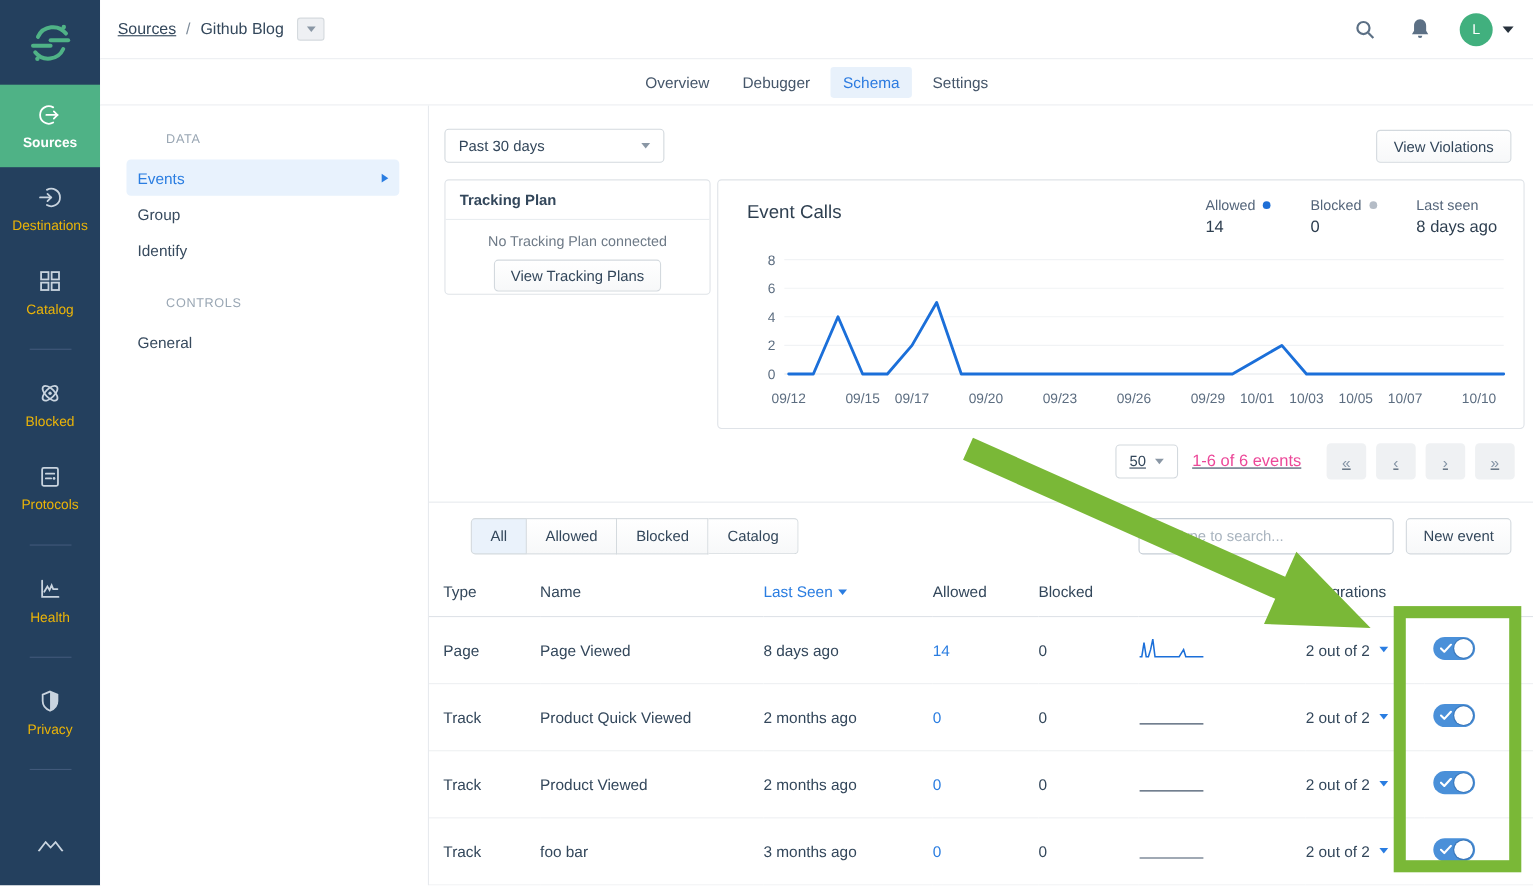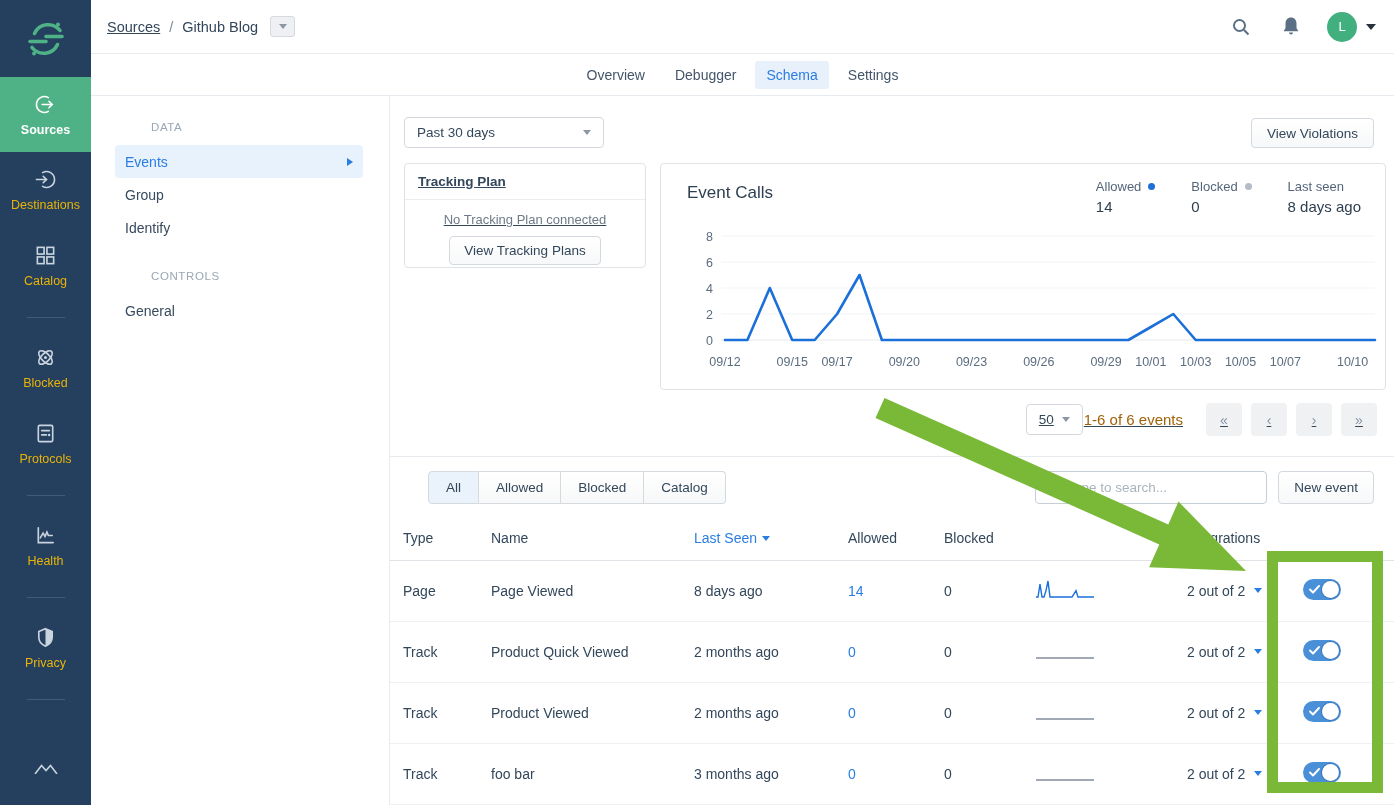--- a/index.html
+++ b/index.html
@@ -49,39 +49,39 @@
   .caret-r { width:0; height:0; border-top:4px solid transparent; border-bottom:4px solid transparent; border-left:6px solid #2a7de1; margin-right:10px; }
 
   
   .main { flex:1; position:relative; background:#fff; min-width:0; }
   .toolbar { height:52px; position:relative; }
   .select { height:31px; border:1px solid #d3d9de; border-radius:4px; background:#fff; display:flex; align-items:center; justify-content:space-between; padding:0 12px; font-size:13.5px; color:#33475b; cursor:pointer; }
   .sel-date { position:absolute; left:14px; top:21px; width:200px; }
   .btn { border:1px solid #d3d9de; border-radius:4px; background:linear-gradient(#ffffff,#f7f8f9); font-size:13.5px; color:#33475b; display:inline-flex; align-items:center; justify-content:center; cursor:pointer; }
   .btn-violations { position:absolute; right:20px; top:22px; height:30px; padding:12px 15px; }
 
-  .cards { display:flex; margin:15px 8px 0 14px; gap:14px; align-items:flex-start;text-decoration:underline; }
+  .cards { display:flex; margin:15px 8px 0 14px; gap:6px; align-items:flex-start; }
   .card { border:1px solid #dfe3e8; border-radius:4px; background:#fff; }
   .tp-card { width:242px; height:105px; }
   .tp-head { padding:10px 13px; font-size:13.5px; font-weight:bold; border-bottom:1px solid #e9edf0; }
   .tp-body { text-align:center; }
   .tp-msg { margin-top:12px; font-size:13px; color:#6e7a87; }
   .tp-btn { margin-top:9px; height:29px; padding:0 14px; }
 
   .ec-card { flex:1; height:227px; position:relative; }
   .ec-title { position:absolute; left:26px; top:19px; font-size:17px; color:#2e3f50; font-weight:500; }
   .legend { position:absolute; right:24px; top:15px; display:flex; gap:36px; }
   .leg-lab { display:flex; align-items:center; gap:7px; font-size:13px; color:#54657a; }
   .leg-dot { width:7px; height:7px; border-radius:50%; }
   .leg-val { margin-top:4px; font-size:15px; color:#2e3f50; }
   .ec-chart { position:absolute; left:14px; top:58px; }
 
   .pagerow { margin:13px 17px 0 0; height:33px; display:flex; justify-content:flex-end; align-items:center;text-decoration:underline; }
   .sel-size { width:57px; }
-  .page-sum { margin:0 14px 0 1px; font-size:15px; color:#a16207; }
+  .page-sum { margin:0 14px 0 13px; font-size:15px; color:#ec4899; }
   .pg-btn { width:36px; height:33px; background:#eff1f3; border-radius:4px; color:#8494a5; font-size:14px; display:flex; align-items:center; justify-content:center; margin-left:9px; cursor:pointer; }
 
   .tablesec { margin-top:20px; border-top:1px solid #e7eaee; }
   .filterbar { padding:14px 20px 13px 14px; display:flex; align-items:center; }
   .seg { display:flex;padding-left:24px; }
   .seg-btn { height:33px; padding:0 17px; border:1px solid #d4dade; border-left:none; background:linear-gradient(#ffffff,#f7f8f9); font-size:13.5px; color:#33475b; display:flex; align-items:center; cursor:pointer; }
   .seg-btn:first-child { border-left:1px solid #d4dade; border-radius:4px 0 0 4px; }
   .seg-btn:last-child { border-radius:0 4px 4px 0; }
   .seg-btn.active { background:#eaf2fb; }
   .filterbar .spacer { flex:1; }

